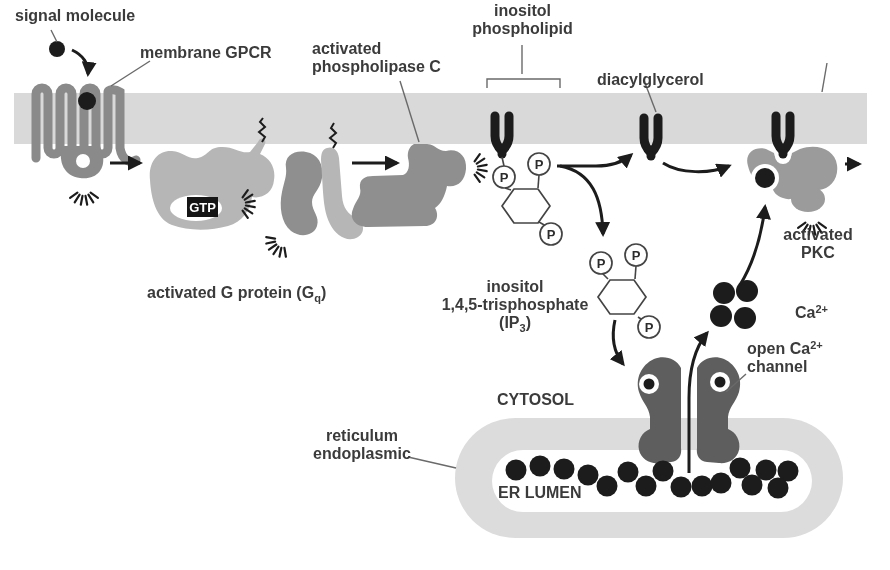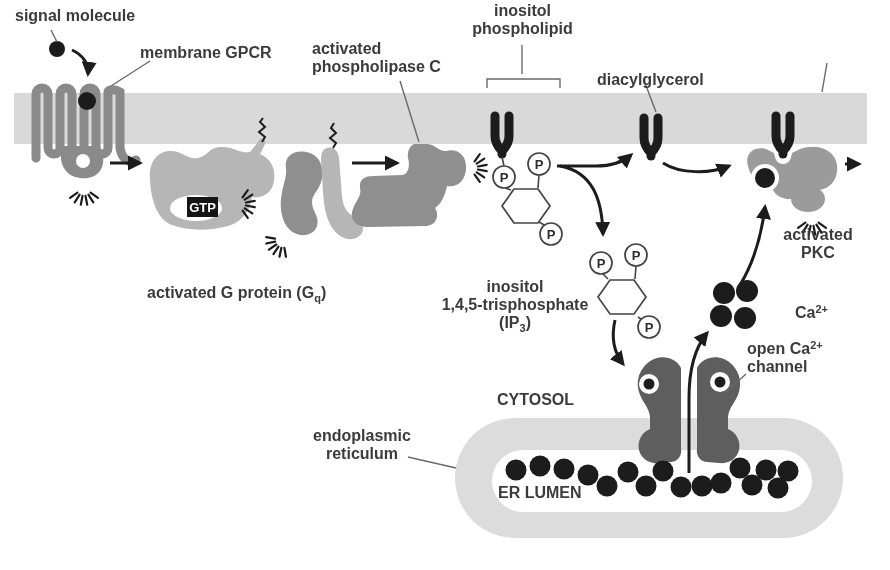--- a/index.html
+++ b/index.html
@@ -186,22 +186,22 @@
 </div>
 <div class="lbl" style="left:597px;top:71px;">diacylglycerol</div>
 <div class="lbl" style="left:147px;top:284px;"><span>activated G protein (G</span><sub>q</sub><span>)</span></div>
 <div class="lbl center" style="left:425px;top:278px;width:180px;">
   <div>inositol</div>
   <div>1,4,5-trisphosphate</div>
   <div><span>(IP</span><sub>3</sub><span>)</span></div>
 </div>
 <div class="lbl" style="left:497px;top:391px;">CYTOSOL</div>
 <div class="lbl center" style="left:297px;top:427px;width:130px;">
+  <div>reticulum</div>
   <div>endoplasmic</div>
-  <div>reticulum</div>
 </div>
 <div class="lbl" style="left:498px;top:484px;">ER LUMEN</div>
 <div class="lbl" style="left:757px;top:300px;margin-left:38px;"><span>Ca</span><sup>2+</sup></div>
 <div class="lbl" style="left:747px;top:336px;">
   <div><span>open Ca</span><sup>2+</sup></div>
   <div>channel</div>
 </div>
 <div class="lbl center" style="left:768px;top:226px;width:100px;">
   <div>activated</div>
   <div>PKC</div>

